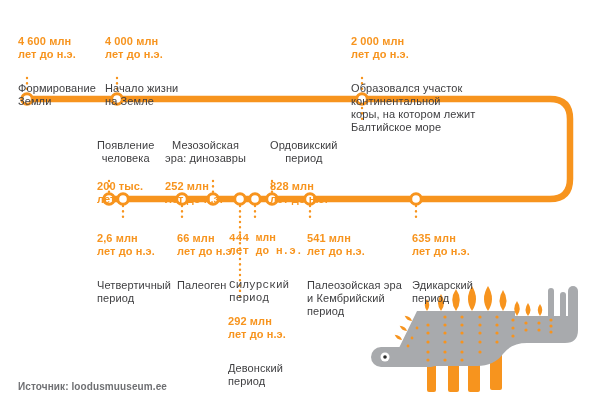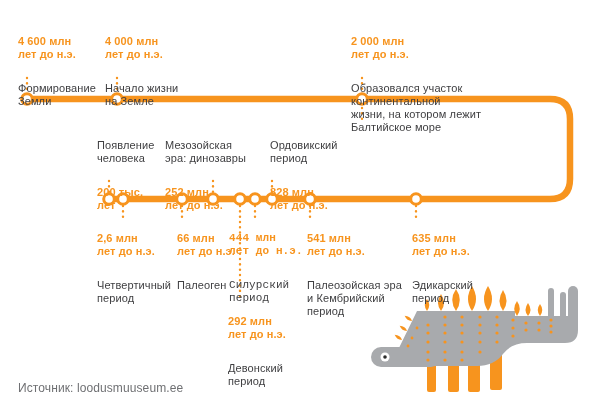--- a/index.html
+++ b/index.html
@@ -6,23 +6,23 @@
   body{
     width:600px;height:403px;position:relative;background:#ffffff;overflow:hidden;
     font-family:"Liberation Sans","DejaVu Sans",sans-serif;
   }
   .stage{position:absolute;left:0;top:0;width:533px;height:403px;}
   svg.graphics{position:absolute;left:0;top:0;}
   .ev{position:absolute;font-size:11px;line-height:13.2px;white-space:pre-line;letter-spacing:.1px;}
   .ev .date{color:#F7941E;font-weight:bold;}
   .ev .title{color:#3E3E40;}
   .ev .date.first{margin-bottom:7px;}
-  .ev .title.first{margin-bottom:7px;}
+  .ev .title.first{margin-bottom:1px;text-align:center;}
   .source{
-    position:absolute;left:18px;top:381px;font-size:12px;color:#6F7073;letter-spacing:.1px;
+    position:absolute;left:18px;top:381px;font-size:10px;color:#6F7073;letter-spacing:.1px;font-weight:bold;
   }
 </style>
 </head>
 <body>
 
 <div class="stage">
 
   <svg class="graphics" width="600" height="403" viewBox="0 0 600 403">
 
     <path d="M 27 99 L 550 99 Q 570 99 570 119 L 570 179 Q 570 199 550 199 L 109 199" fill="none" stroke="#F7941E" stroke-width="6.5"></path>
@@ -160,21 +160,21 @@
   <div class="ev" style="left:105px;top:22px;">
     <div class="date first">4 000 млн
 лет до н.э.</div>
     <div class="title">Начало жизни
 на Земле</div>
   </div>
   <div class="ev" style="left:351px;top:22px;">
     <div class="date first">2 000 млн
 лет до н.э.</div>
     <div class="title">Образовался участок континентальной
-жизни, на котором лежит Балтийское море</div>
+коры, на котором лежит Балтийское море</div>
   </div>
 
   <div class="ev" style="left:97px;top:126px;">
     <div class="title first">Появление
 человека</div>
     <div class="date">200 тыс.
 лет</div>
   </div>
   <div class="ev" style="left:165px;top:126px;">
     <div class="title first">Мезозойская

